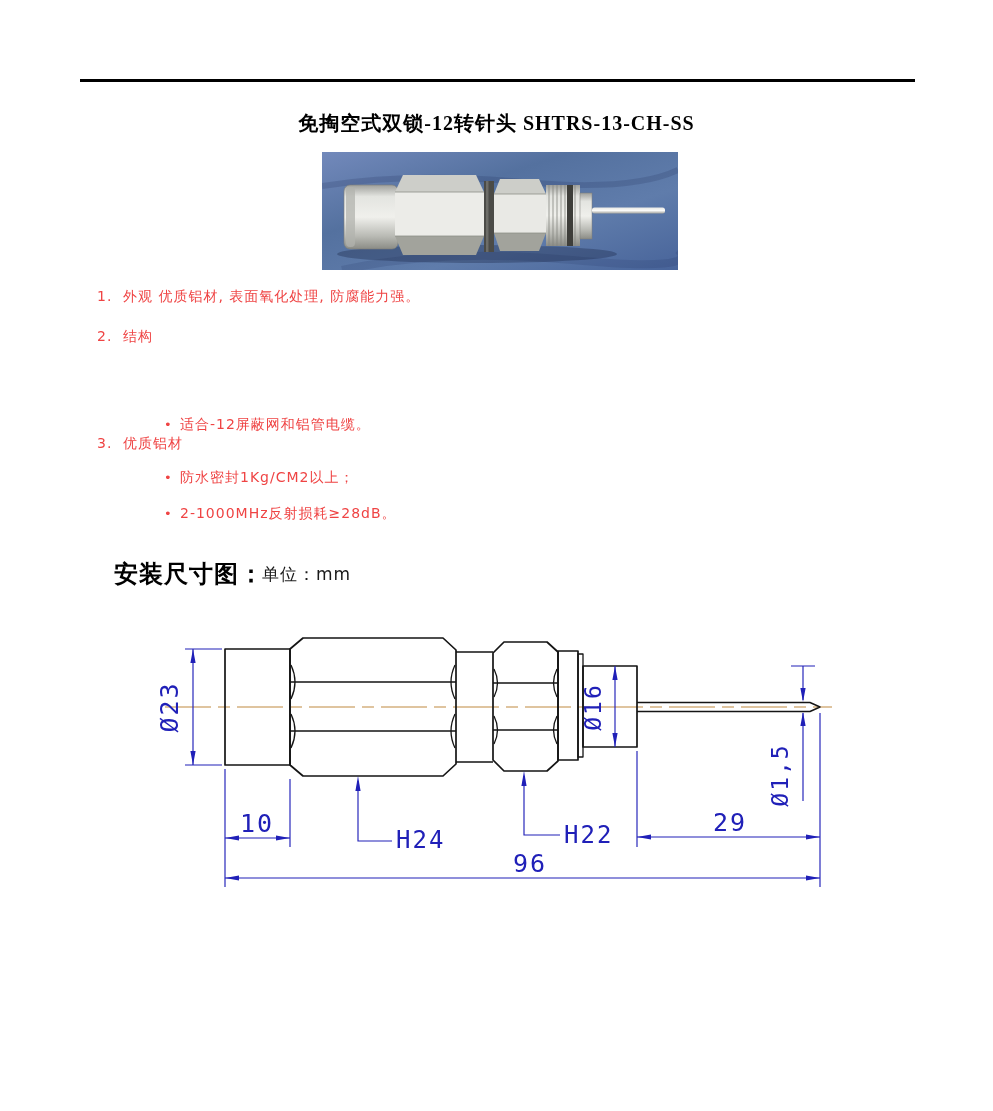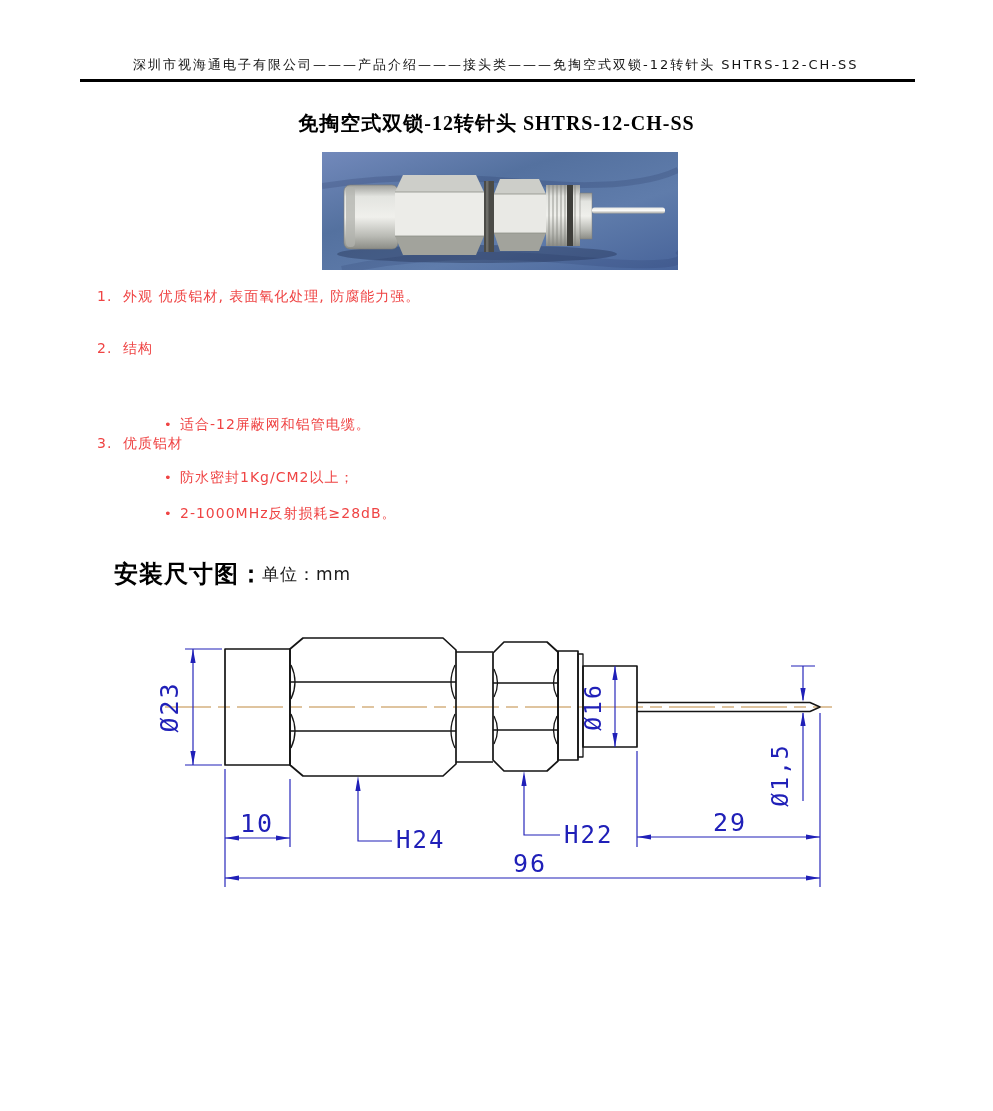--- a/index.html
+++ b/index.html
@@ -25,24 +25,23 @@
 
   .diagram{position:absolute;left:140px;top:605px;width:720px;height:310px;}
 
   .cad-text{font-family:"DejaVu Sans Mono","Liberation Mono",monospace;fill:#2020b8;letter-spacing:2px;}
 </style>
 </head>
 <body>
 
 <div class="page">
 
-  <div class="hdr-text">深圳市视海通电子有限公司———产品介绍———接头类———免掏空式双锁-12转针头 SHTRS-12-CH-SS</div>
   <div class="hdr-rule"></div>
 
-  <div class="title">免掏空式双锁-12转针头 SHTRS-12-CH-SS</div>
+  <div class="title">免掏空式双锁-12转针头 SHTRS-13-CH-SS</div>
 
   <div class="photo">
     <svg viewBox="0 0 356 118" width="356" height="118" xmlns="http://www.w3.org/2000/svg">
       <defs>
         <linearGradient id="bg" x1="0" y1="0" x2="1" y2="1">
           <stop offset="0" stop-color="#7289bb"></stop>
           <stop offset="0.35" stop-color="#54719f"></stop>
           <stop offset="0.65" stop-color="#5f7cab"></stop>
           <stop offset="1" stop-color="#48649a"></stop>
         </linearGradient>
@@ -93,21 +92,21 @@
         <rect x="245" y="33" width="6" height="61" fill="#3e3e3a"></rect>
         <rect x="258" y="41" width="12" height="46" fill="url(#met)" stroke="#7c7d78" stroke-width="0.5"></rect>
         <rect x="270" y="55.5" width="73" height="6" rx="2.5" fill="url(#pinG)"></rect>
       </g>
     </svg>
   </div>
 
   <div class="fl numbered" style="top:288px">
     <span class="num">1.</span><span>外观 优质铝材, 表面氧化处理, 防腐能力强。</span>
   </div>
-  <div class="fl numbered" style="top:340px">
+  <div class="fl numbered" style="top:328px">
     <span class="num">2.</span><span>结构</span>
   </div>
   <div class="fl bulleted" style="top:416px">
     <span class="bullet">•</span><span>适合-12屏蔽网和铝管电缆。</span>
   </div>
   <div class="fl numbered" style="top:435px">
     <span class="num">3.</span><span>优质铝材</span>
   </div>
   <div class="fl bulleted" style="top:469px">
     <span class="bullet">•</span><span>防水密封1Kg/CM2以上；</span>

